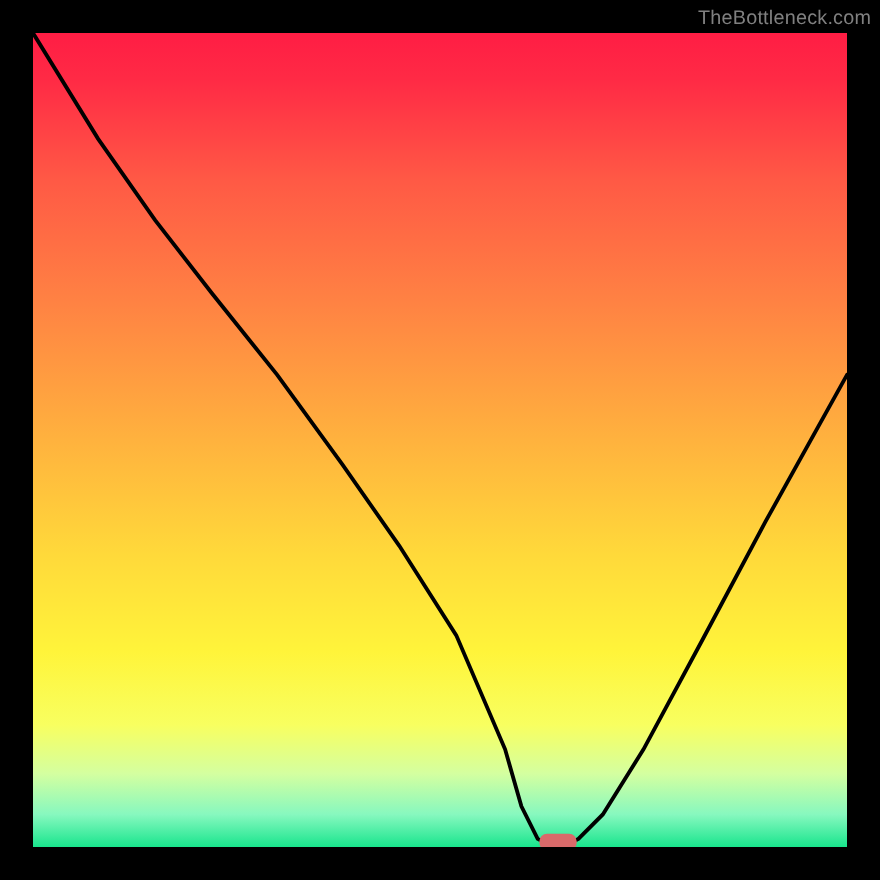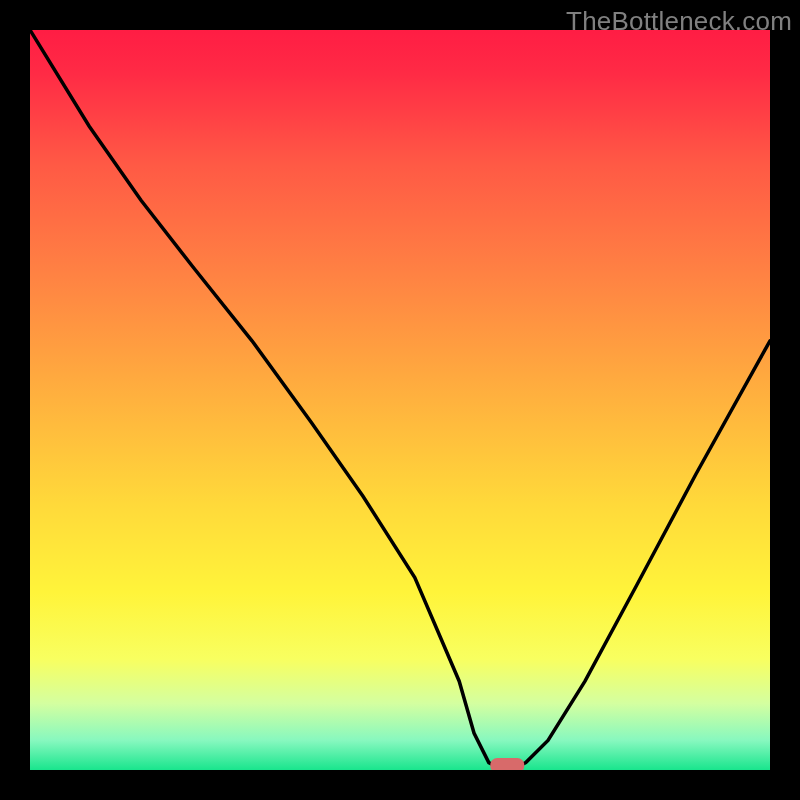--- a/index.html
+++ b/index.html
@@ -54,21 +54,21 @@
   .marker {
     fill: #d86a6a;
     stroke: none;
   }
   .watermark {
     position: absolute;
     right: 8px;
     top: 6px;
     color: #808080;
     font-family: Arial, Helvetica, sans-serif;
-    font-size: 26px;
+    font-size: 18px;
     letter-spacing: 0.2px;
     user-select: none;
   }
 </style>
 </head>
 <body>
 
 <div class="frame">
 
   <div class="plot-area">

